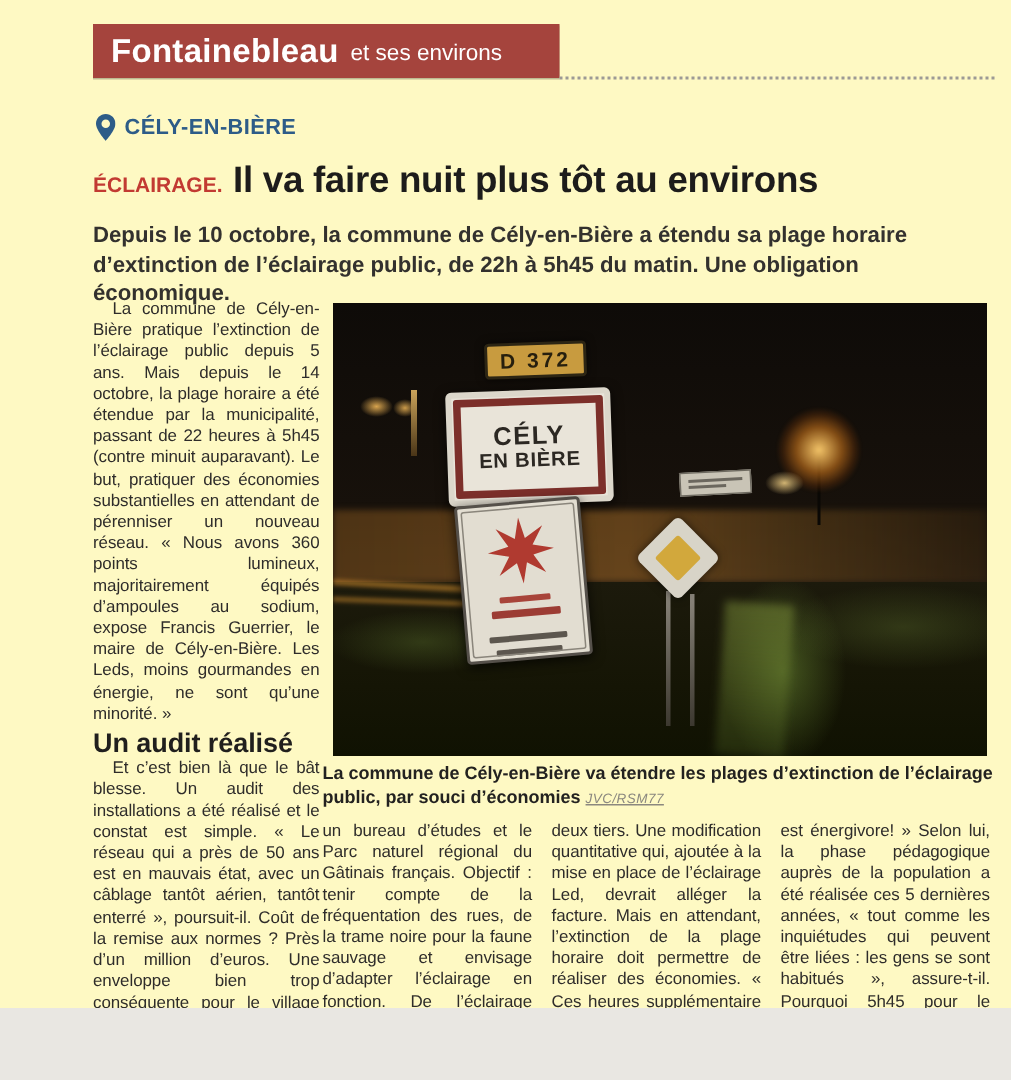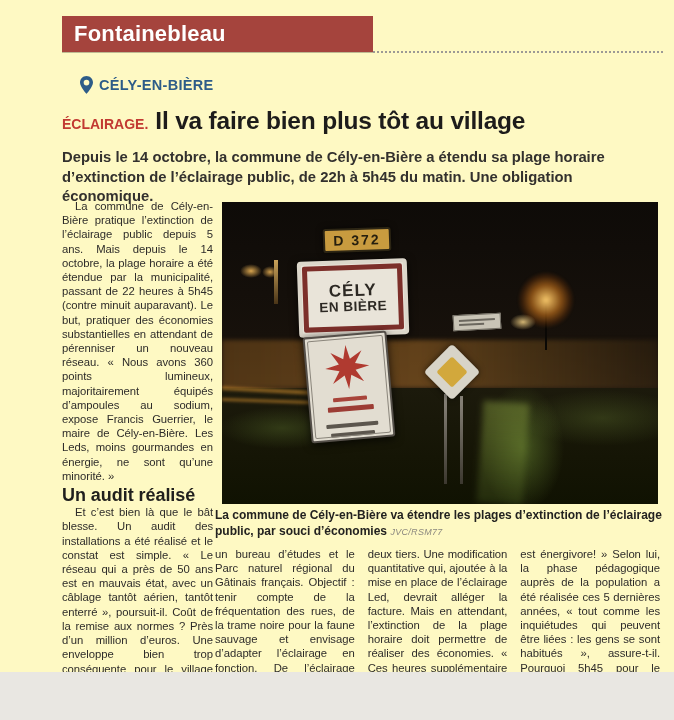--- a/index.html
+++ b/index.html
@@ -19,21 +19,21 @@
     padding:0 12px; gap:8px; box-shadow:0 1px 0 rgba(0,0,0,.25);
   }
   .masthead-title { font-size:22px; font-weight:700; letter-spacing:.2px; }
   .masthead-subtitle { font-size:15px; font-weight:400; padding-top:3px; }
   .masthead-rule {
     position:absolute; left:373px; top:51px; width:290px; height:0;
     border-top:2px dotted #9c9a95;
   }
 
   
-  .location-row { position:absolute; left:80px; top:76px; display:flex; align-items:center; gap:6px; color:#2d5c88; }
+  .location-row { position:absolute; left:64px; top:76px; display:flex; align-items:center; gap:6px; color:#2d5c88; }
   .location-row svg { display:block; }
   .location-label { font-size:14.5px; font-weight:700; letter-spacing:.3px; }
 
   
   .headline { position:absolute; left:62px; top:108px; width:606px; line-height:1.1; white-space:nowrap; }
   .headline-kicker { color:#c23a32; font-weight:700; font-size:14px; margin-right:7px; }
   .headline-text { color:#1d1c1b; font-weight:700; font-size:24.5px; letter-spacing:-.2px; }
   .standfirst {
     position:absolute; left:62px; top:148px; width:604px;
     font-size:14.8px; font-weight:700; color:#33312e; line-height:19.5px; text-align:left;
@@ -139,45 +139,46 @@
     display:flex; flex-direction:column; justify-content:center; gap:2px; padding:0 5px;
   }
   .direction-textline { height:2px; background:#6b675e; }
   .direction-textline.short { width:70%; }
 
   
   .photo-caption {
     position:absolute; left:215px; top:507px; width:447px;
     font-size:12px; font-weight:700; color:#232220; line-height:16px; 
   }
-  .photo-credit { font-weight:400; font-style:italic; font-size:9px; color:#8b887f; letter-spacing:.3px; }
+  .photo-credit { font-weight:400; font-style:italic; font-size:9px; color:#8b887f; letter-spacing:.3px;text-decoration:underline; }
 </style>
 </head>
 <body>
 
 <div class="page">
 
   <div class="masthead">
     <span class="masthead-title">Fontainebleau</span>
+    <span class="masthead-subtitle">et ses environs</span>
   </div>
   <div class="masthead-rule"></div>
 
   <div class="location-row">
     <span>
       <svg width="13" height="18" viewBox="0 0 16 22" fill="#2d5c88">
         <path d="M8 0C3.58 0 0 3.58 0 8c0 5.25 8 14 8 14s8-8.75 8-14c0-4.42-3.58-8-8-8zm0 11.5A3.5 3.5 0 1 1 8 4.5a3.5 3.5 0 0 1 0 7z"></path>
       </svg>
     </span>
     <span class="location-label">CÉLY-EN-BIÈRE</span>
   </div>
 
   <div class="headline">
-    <span class="headline-kicker">ÉCLAIRAGE.</span><span class="headline-text">Il va faire bien plus tôt au village</span>
-  </div>
-  <div class="standfirst">Depuis le 14 octobre, la commune de Cély-en-Bière a étendu sa plage horaire d’extinction de l’éclairage public, de 22h à 5h45 du matin. Une obligation économique.</div>
+    <span class="headline-kicker">ÉCLAIRAGE.</span><span class="headline-text">Il va faire nuit plus tôt au environs</span>
+  </div>
+  <div class="standfirst">Depuis le 10 octobre, la commune de Cély-en-Bière a étendu sa plage horaire d’extinction de l’éclairage public, de 22h à 5h45 du matin. Une obligation économique.</div>
 
   <div class="col1 bodytext">
     <p class="para indent"><span>La commune de Cély-en-Bière pratique l’extinction de l’éclairage public depuis 5 ans. Mais depuis le 14 octobre, la plage horaire a été étendue par la municipalité, passant de 22 heures à 5h45 (contre minuit auparavant). Le but, pratiquer des économies substantielles en attendant de pérenniser un nouveau réseau. </span><span class="bold">« Nous avons 360 points lumineux, majoritairement équipés d’ampoules au sodium, </span><span>expose Francis Guerrier, le maire de Cély-en-Bière. </span><span class="bold">Les Leds, moins gourmandes en énergie, ne sont qu’une minorité. »</span></p>
     <h3 class="section-subhead">Un audit réalisé</h3>
     <p class="para indent"><span>Et c’est bien là que le bât blesse. Un audit des installations a été réalisé et le constat est simple. </span><span class="bold">« Le réseau qui a près de 50 ans est en mauvais état, avec un câblage tantôt aérien, tantôt enterré »</span><span>, poursuit-il. Coût de la remise aux normes ? Près d’un million d’euros. Une enveloppe bien trop conséquente pour le village qui a planché sur une autre solution. </span><span class="bold">« Nous sommes repartis de zéro, </span><span>se souvient Francis Guerrier. </span><span class="bold">Nous avons listé tous les besoins pour se projeter dans l’avenir. »</span></p>
 
   </div>
 
   <div class="photo">
     <div class="road-band"></div>

